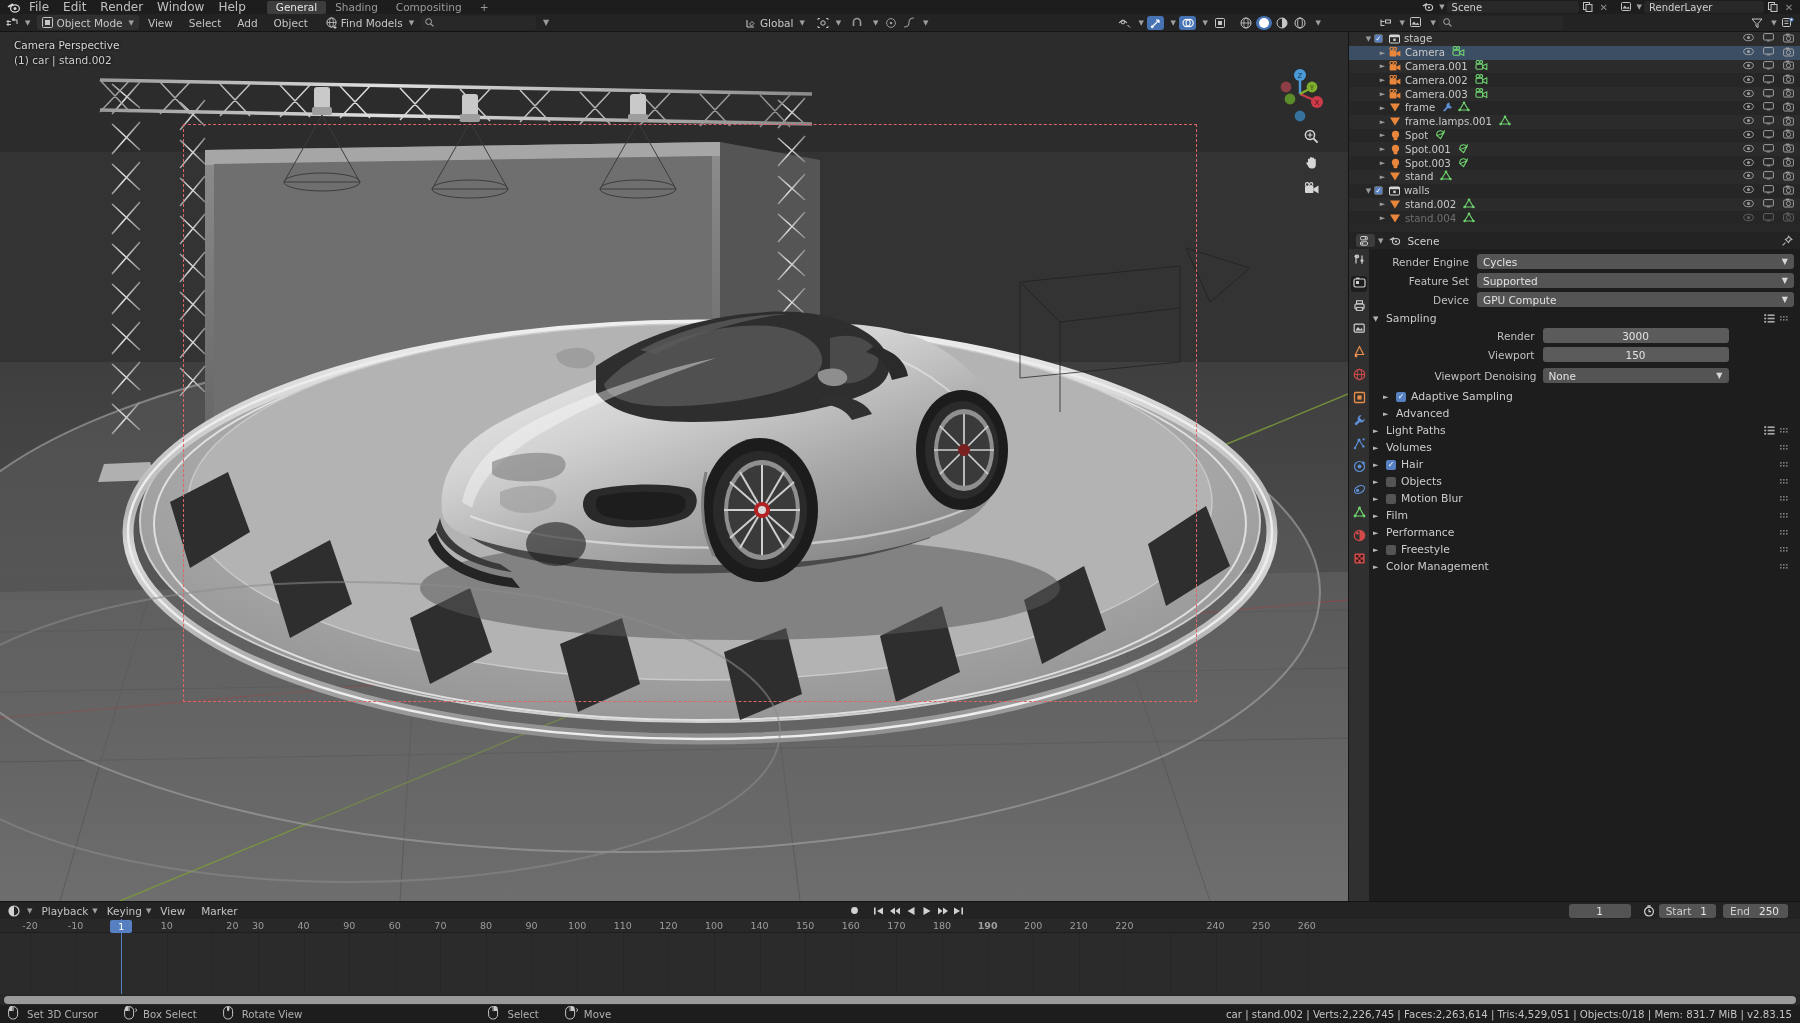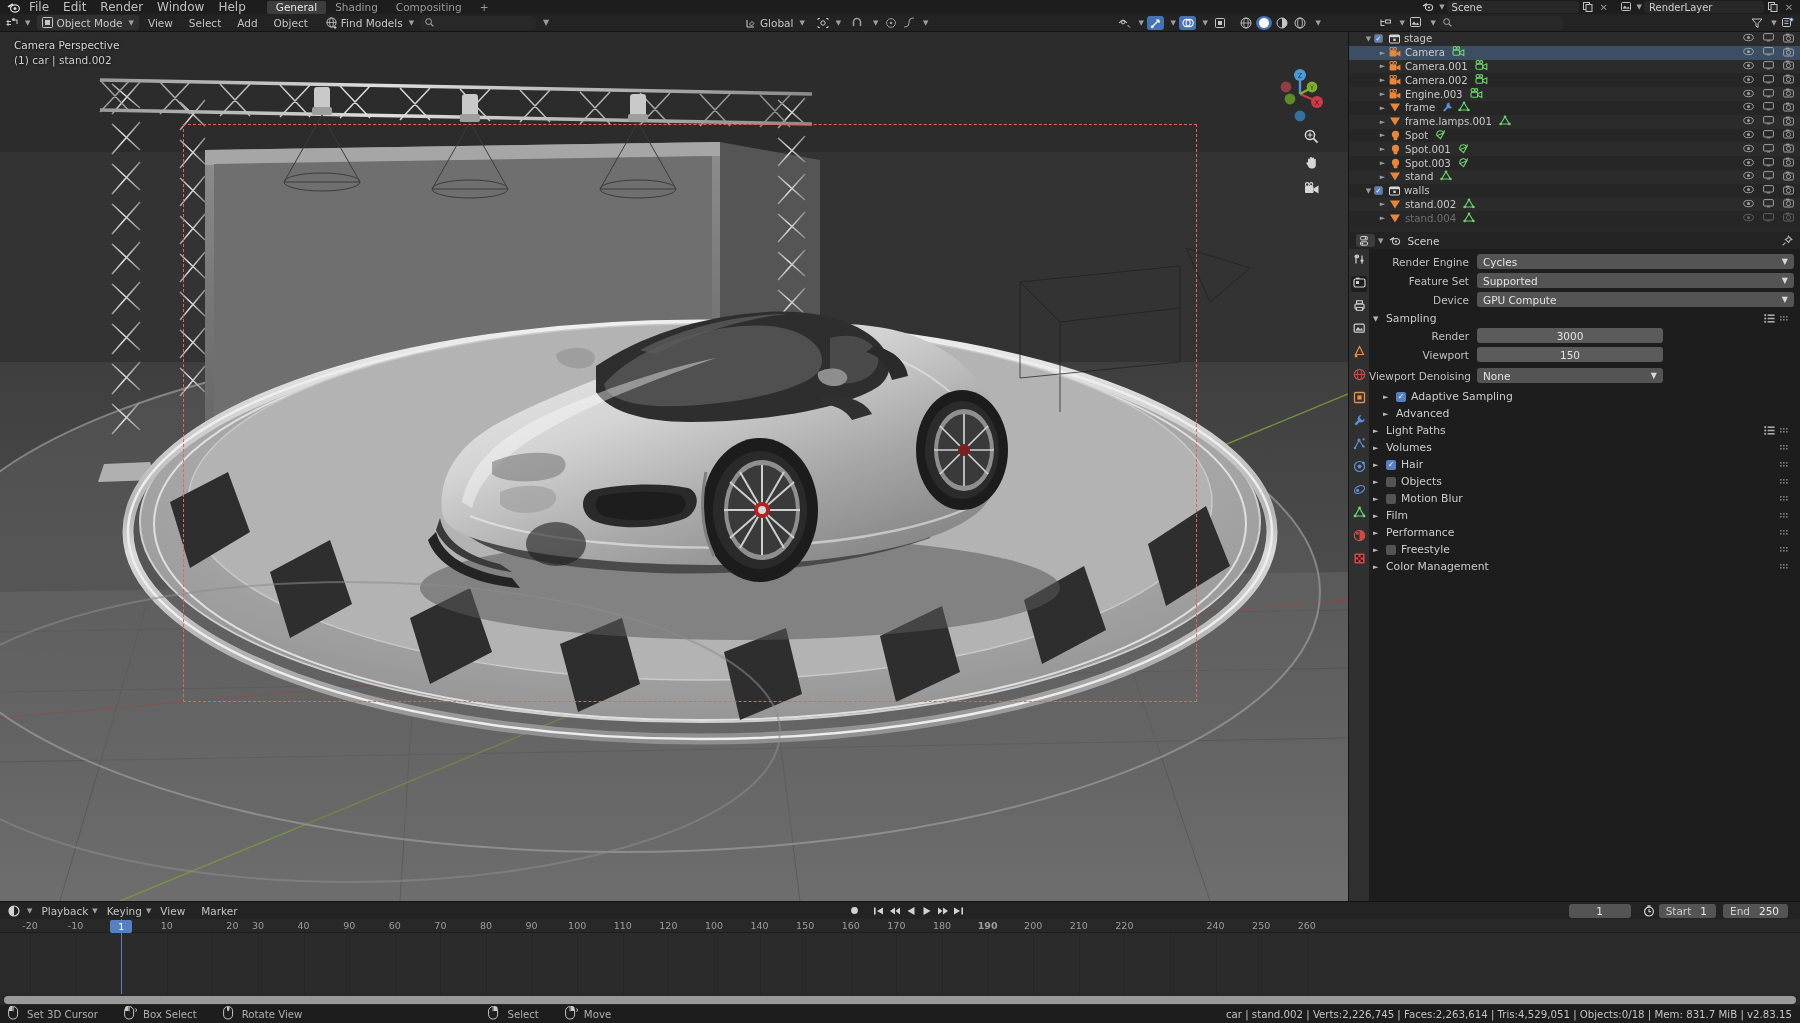--- a/index.html
+++ b/index.html
@@ -61,21 +61,21 @@
   .orestrict span{opacity:.85;}
 
   
   #props{flex:1;background:#1d1d1d;display:flex;flex-direction:column;overflow:hidden;}
   #propshdr{height:17px;background:#232323;display:flex;align-items:center;gap:6px;padding:0 7px;}
   #propsbody{flex:1;display:flex;overflow:hidden;}
   #proptabs{width:20px;background:#303030;display:flex;flex-direction:column;align-items:center;padding-top:4px;gap:7px;}
   #proptabs .pt{width:16px;height:16px;display:flex;align-items:center;justify-content:center;border-radius:3px;font-size:11px;}
   #proptabs .pt.active{background:#1d1d1d;}
   #propcontent{flex:1;padding:4px 6px 0 0;overflow:hidden;}
-  .prow{display:flex;align-items:center;height:17px;margin-bottom:2px;}
+  .prow{display:flex;align-items:center;height:17px;margin-bottom:2px;justify-content:center;}
   .plabel{width:108px;text-align:right;padding-right:8px;font-size:10.5px;color:#c0c0c0;white-space:nowrap;}
   .pfield{flex:1;height:15px;background:#545454;border-radius:3px;display:flex;align-items:center;padding:0 6px;font-size:10.5px;color:#e2e2e2;justify-content:space-between;}
   .pfield.num{background:#5b5b5b;justify-content:center;}
   .pfield .cv{font-size:8px;color:#d8d8d8;}
   .psec{display:flex;align-items:center;height:17px;font-size:10.8px;color:#ccc;gap:5px;padding-left:4px;}
   .psec .tri{font-size:7px;color:#b5b5b5;width:8px;}
   .psec.sub{padding-left:14px;}
   .pchk{width:10px;height:10px;border-radius:2px;background:#5680c2;display:flex;align-items:center;justify-content:center;color:#fff;font-size:8px;line-height:1;}
   .pchk.off{background:#545454;}
   .pdots{margin-left:auto;display:flex;gap:5px;align-items:center;color:#9a9a9a;font-size:9px;padding-right:4px;}
@@ -823,21 +823,21 @@
           <div class="orow" style="padding-left: 28px;">
             <span class="odisc">►</span>
             <span class="oicon">
               <svg width="12" height="11" viewBox="0 0 12 11">
                 <rect x="0.6" y="4" width="7" height="5.4" rx="1" fill="#e8863c"></rect>
                 <path d="M7.6 5.8 L11.4 3.6 V9.6 L7.6 7.6 Z" fill="#e8863c"></path>
                 <circle cx="2.6" cy="2" r="1.7" fill="none" stroke="#e8863c" stroke-width="1.1"></circle>
                 <circle cx="6" cy="1.9" r="1.5" fill="none" stroke="#e8863c" stroke-width="1.1"></circle>
               </svg>
             </span>
-            <span class="olabel">Engine.003</span>
+            <span class="olabel">Camera.003</span>
             <span class="obadge">
               <span><svg width="13" height="11" viewBox="0 0 13 11">
                   <rect x="1" y="4.2" width="6.6" height="5" rx="1" fill="none" stroke="#6fd46f" stroke-width="1.1"></rect>
                   <path d="M7.8 5.8 L11.8 3.8 V9.4 L7.8 7.6 Z" fill="none" stroke="#6fd46f" stroke-width="1.1"></path>
                   <circle cx="2.8" cy="2.2" r="1.7" fill="none" stroke="#6fd46f" stroke-width="1.1"></circle>
                   <circle cx="6.2" cy="2.1" r="1.5" fill="none" stroke="#6fd46f" stroke-width="1.1"></circle>
                 </svg></span>
             </span>
             <span class="orestrict">
               <span><svg width="11" height="9" viewBox="0 0 11 9">

